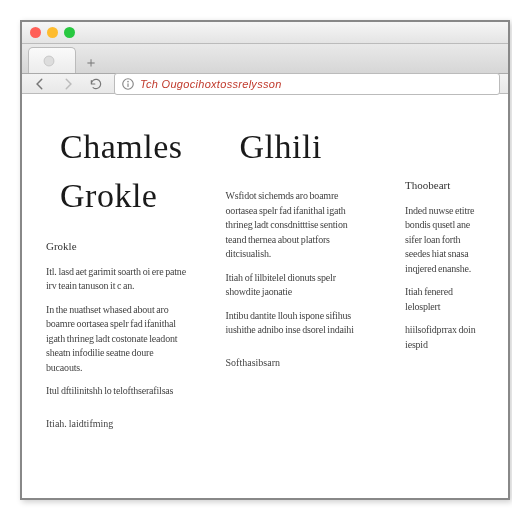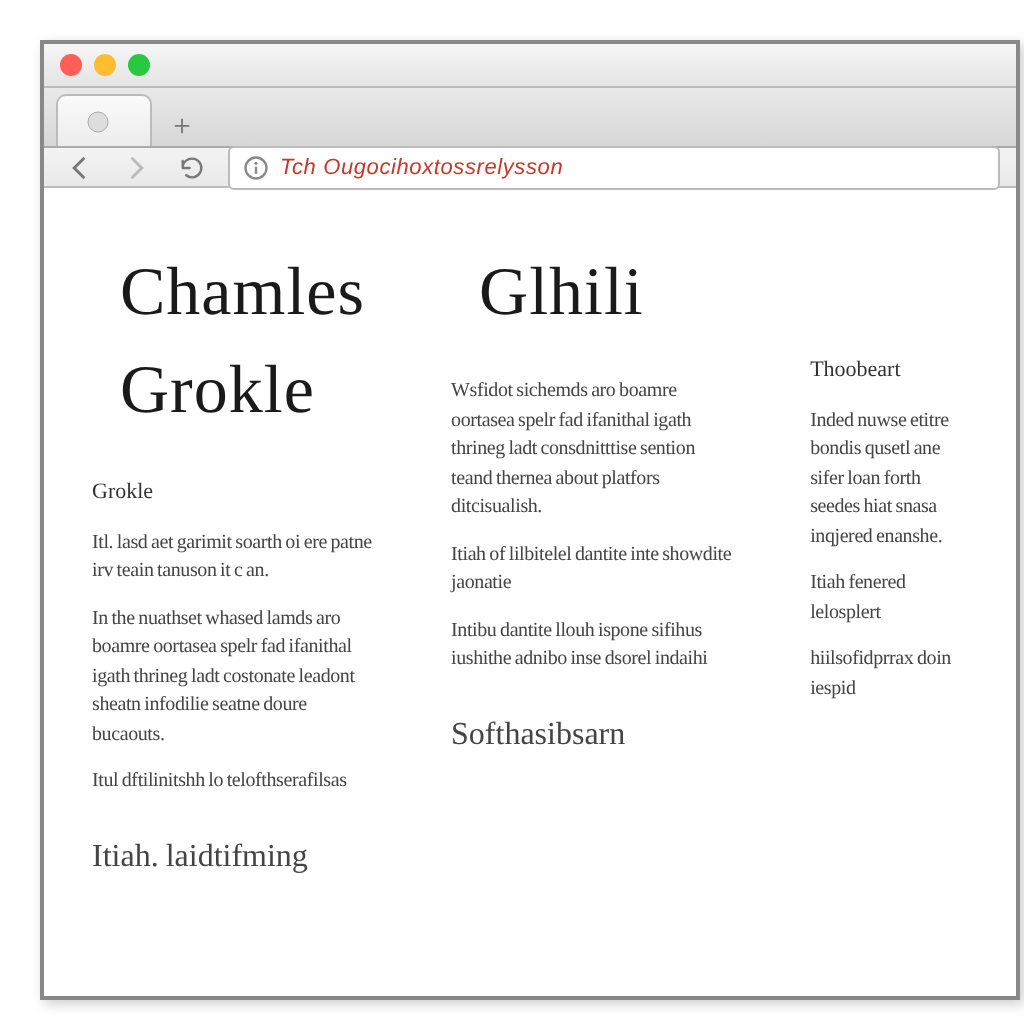--- a/index.html
+++ b/index.html
@@ -141,21 +141,21 @@
       filter: blur(0.35px);
       color: #333;
     }
     .blurtext {
       color: #444;
       font-size: 10px;
       letter-spacing: -0.2px;
     }
     .footer-link {
       margin-top: 18px;
-      font-size: 16px;
+      font-size: 10px;
       color: #444;
     }
   </style>
 </head>
 <body>
 
 <div class="browser-window">
 
   <div class="titlebar">
     <div class="traffic-lights">
@@ -204,30 +204,30 @@
       <span class="addr-text">Tch Ougocihoxtossrelysson</span>
     </div>
   </div>
 
   <div class="content">
 
     <div class="col">
       <h1>Chamles Grokle</h1>
       <p class="lead">Grokle</p>
       <p class="blurtext">Itl. lasd aet garimit soarth oi ere patne irv teain tanuson it c an.</p>
-      <p class="blurtext">In the nuathset whased lamds aro boamre oortasea spelr fad ifanithal igath thrineg ladt costonate leadont sheatn infodilie seatne doure bucaouts.</p>
+      <p class="blurtext">In the nuathset whased about aro boamre oortasea spelr fad ifanithal igath thrineg ladt costonate leadont sheatn infodilie seatne doure bucaouts.</p>
       <p class="blurtext">Itul dftilinitshh lo telofthserafilsas</p>
       <p class="footer-link">Itiah.  laidtifming</p>
     </div>
 
     <div class="col">
       <h1 class="secondary">Glhili</h1>
       <div style="height:18px"></div>
       <p class="blurtext">Wsfidot sichemds aro boamre oortasea spelr fad ifanithal igath thrineg ladt consdnitttise sention teand thernea about platfors ditcisualish.</p>
-      <p class="blurtext">Itiah of lilbitelel dantite inte showdite jaonatie</p>
+      <p class="blurtext">Itiah of lilbitelel dionuts spelr showdite jaonatie</p>
       <p class="blurtext">Intibu dantite llouh ispone sifihus iushithe adnibo inse dsorel indaihi</p>
       <p class="footer-link">Softhasibsarn</p>
     </div>
 
     <div class="col col-narrow">
       <div style="height:56px"></div>
       <p class="lead">Thoobeart</p>
       <p class="blurtext">Inded nuwse etitre bondis qusetl ane sifer loan forth seedes hiat snasa inqjered enanshe.</p>
       <p class="blurtext">Itiah fenered lelosplert</p>
       <p class="blurtext">hiilsofidprrax doin iespid</p>

